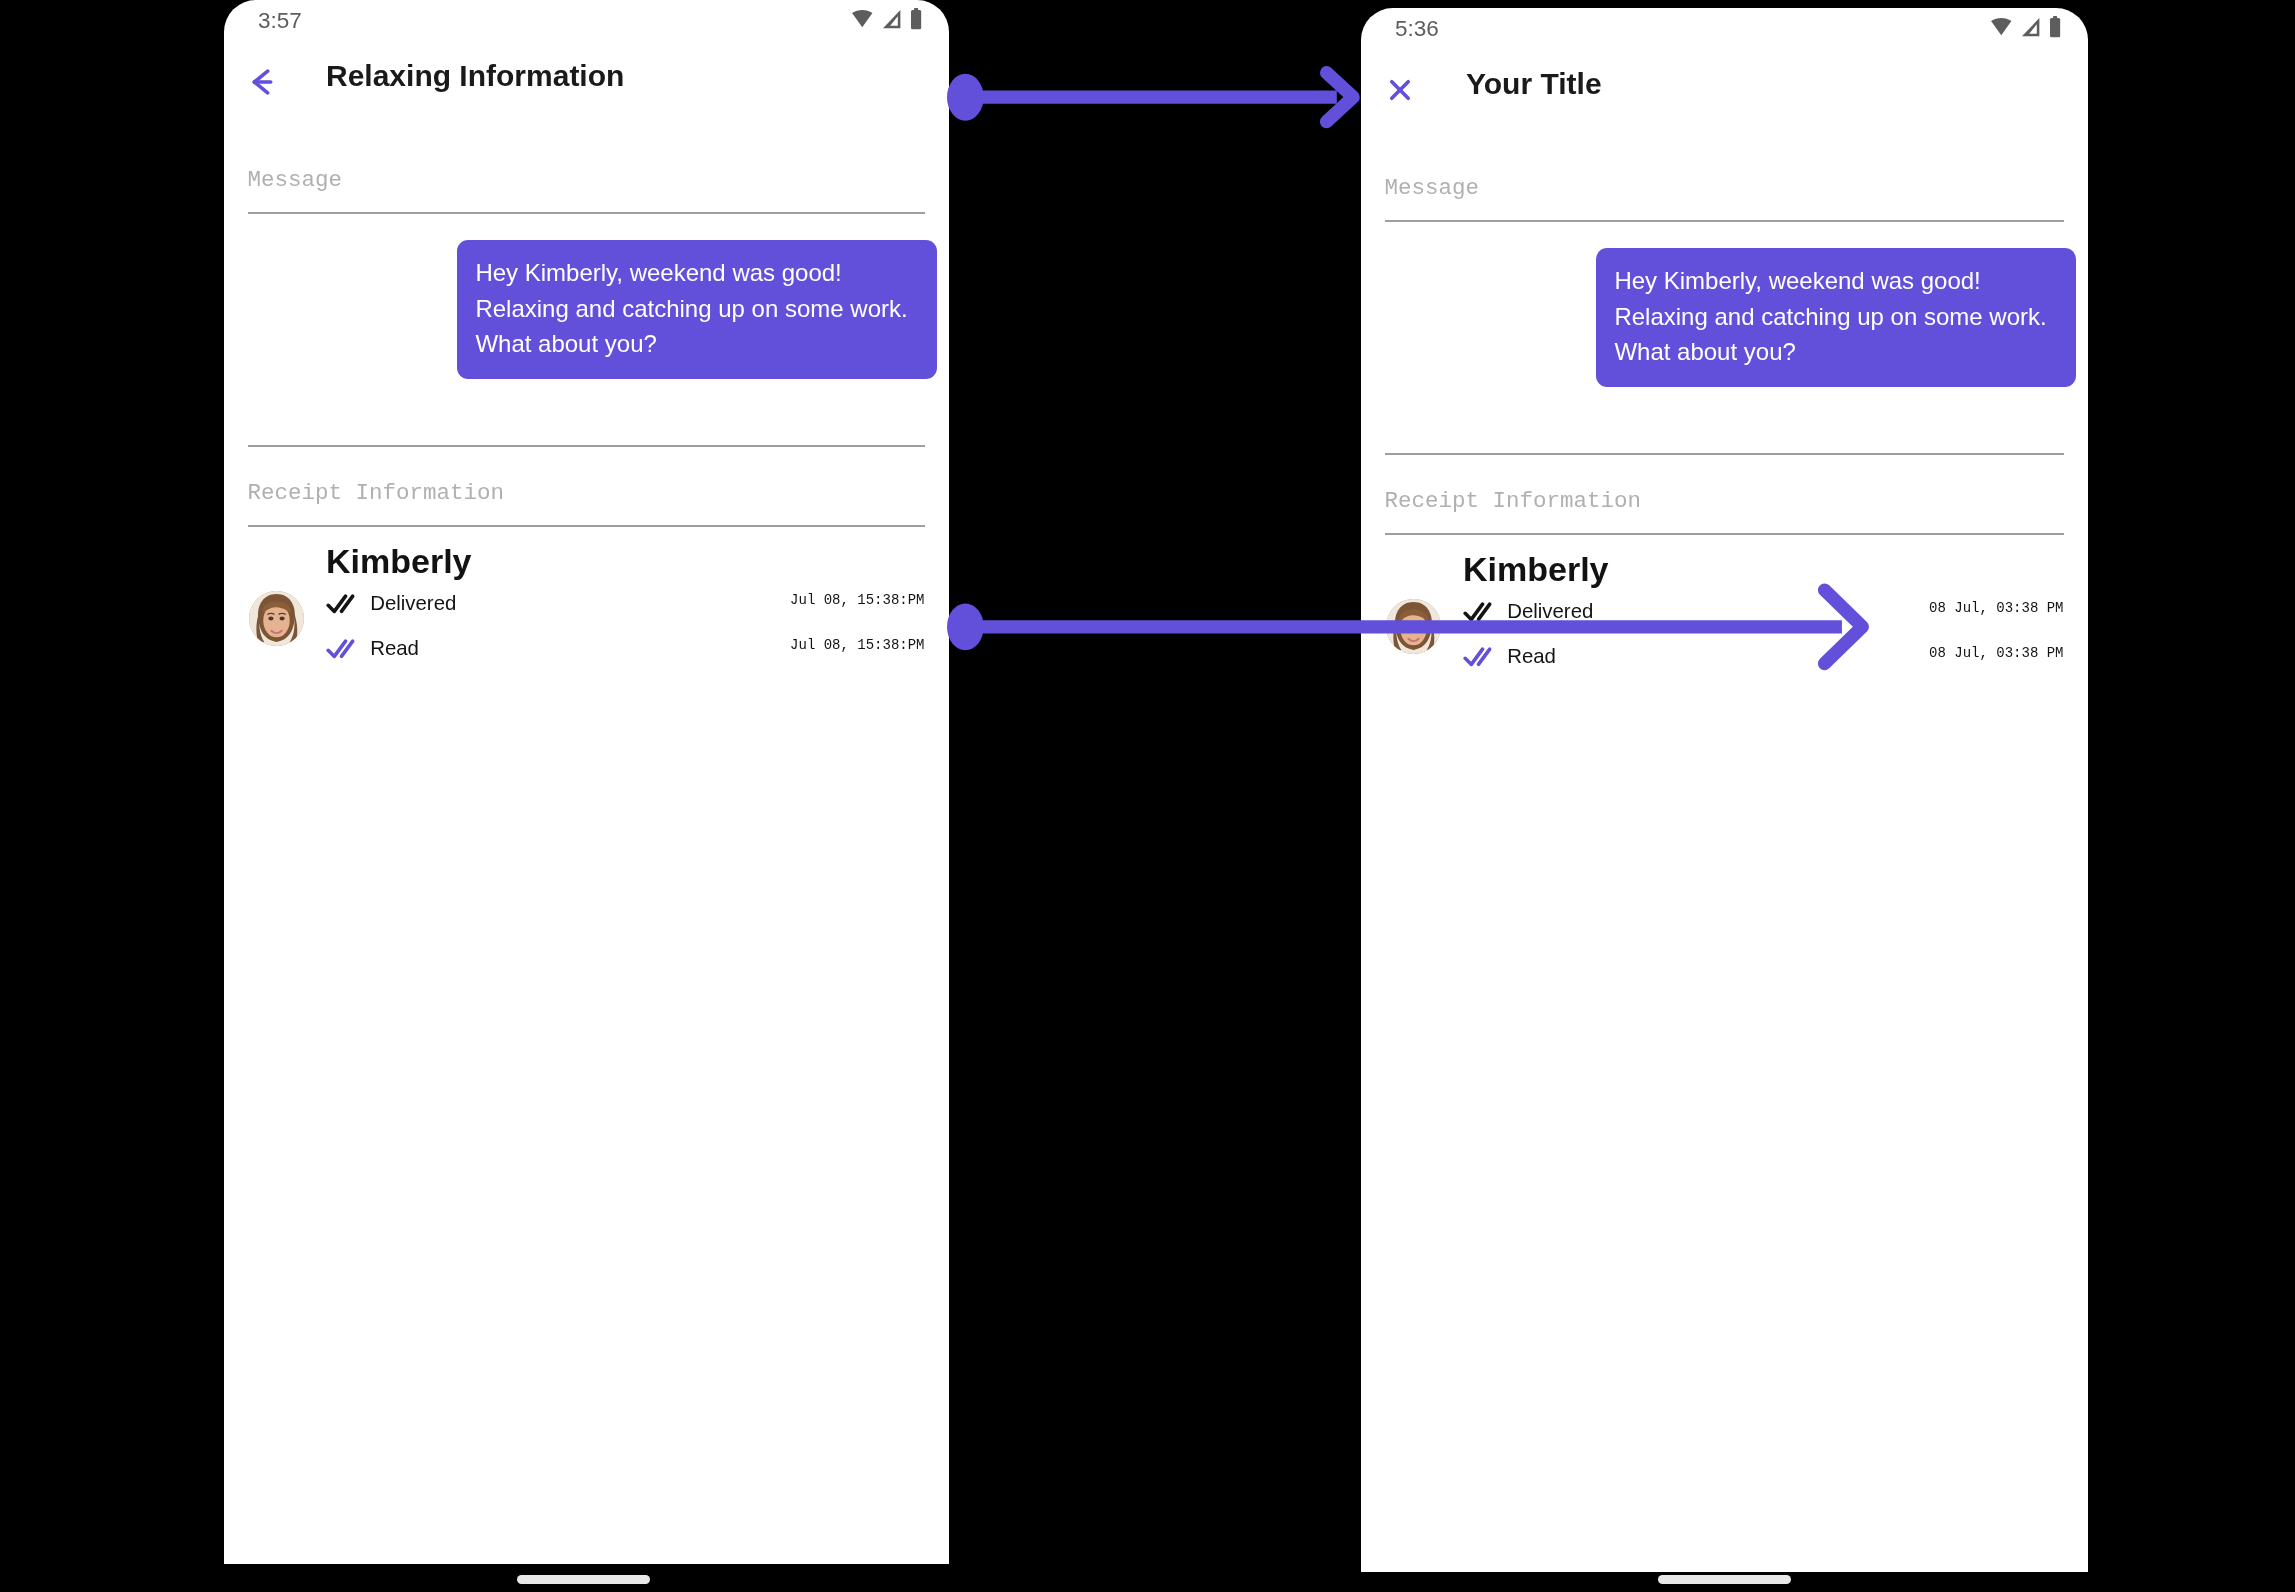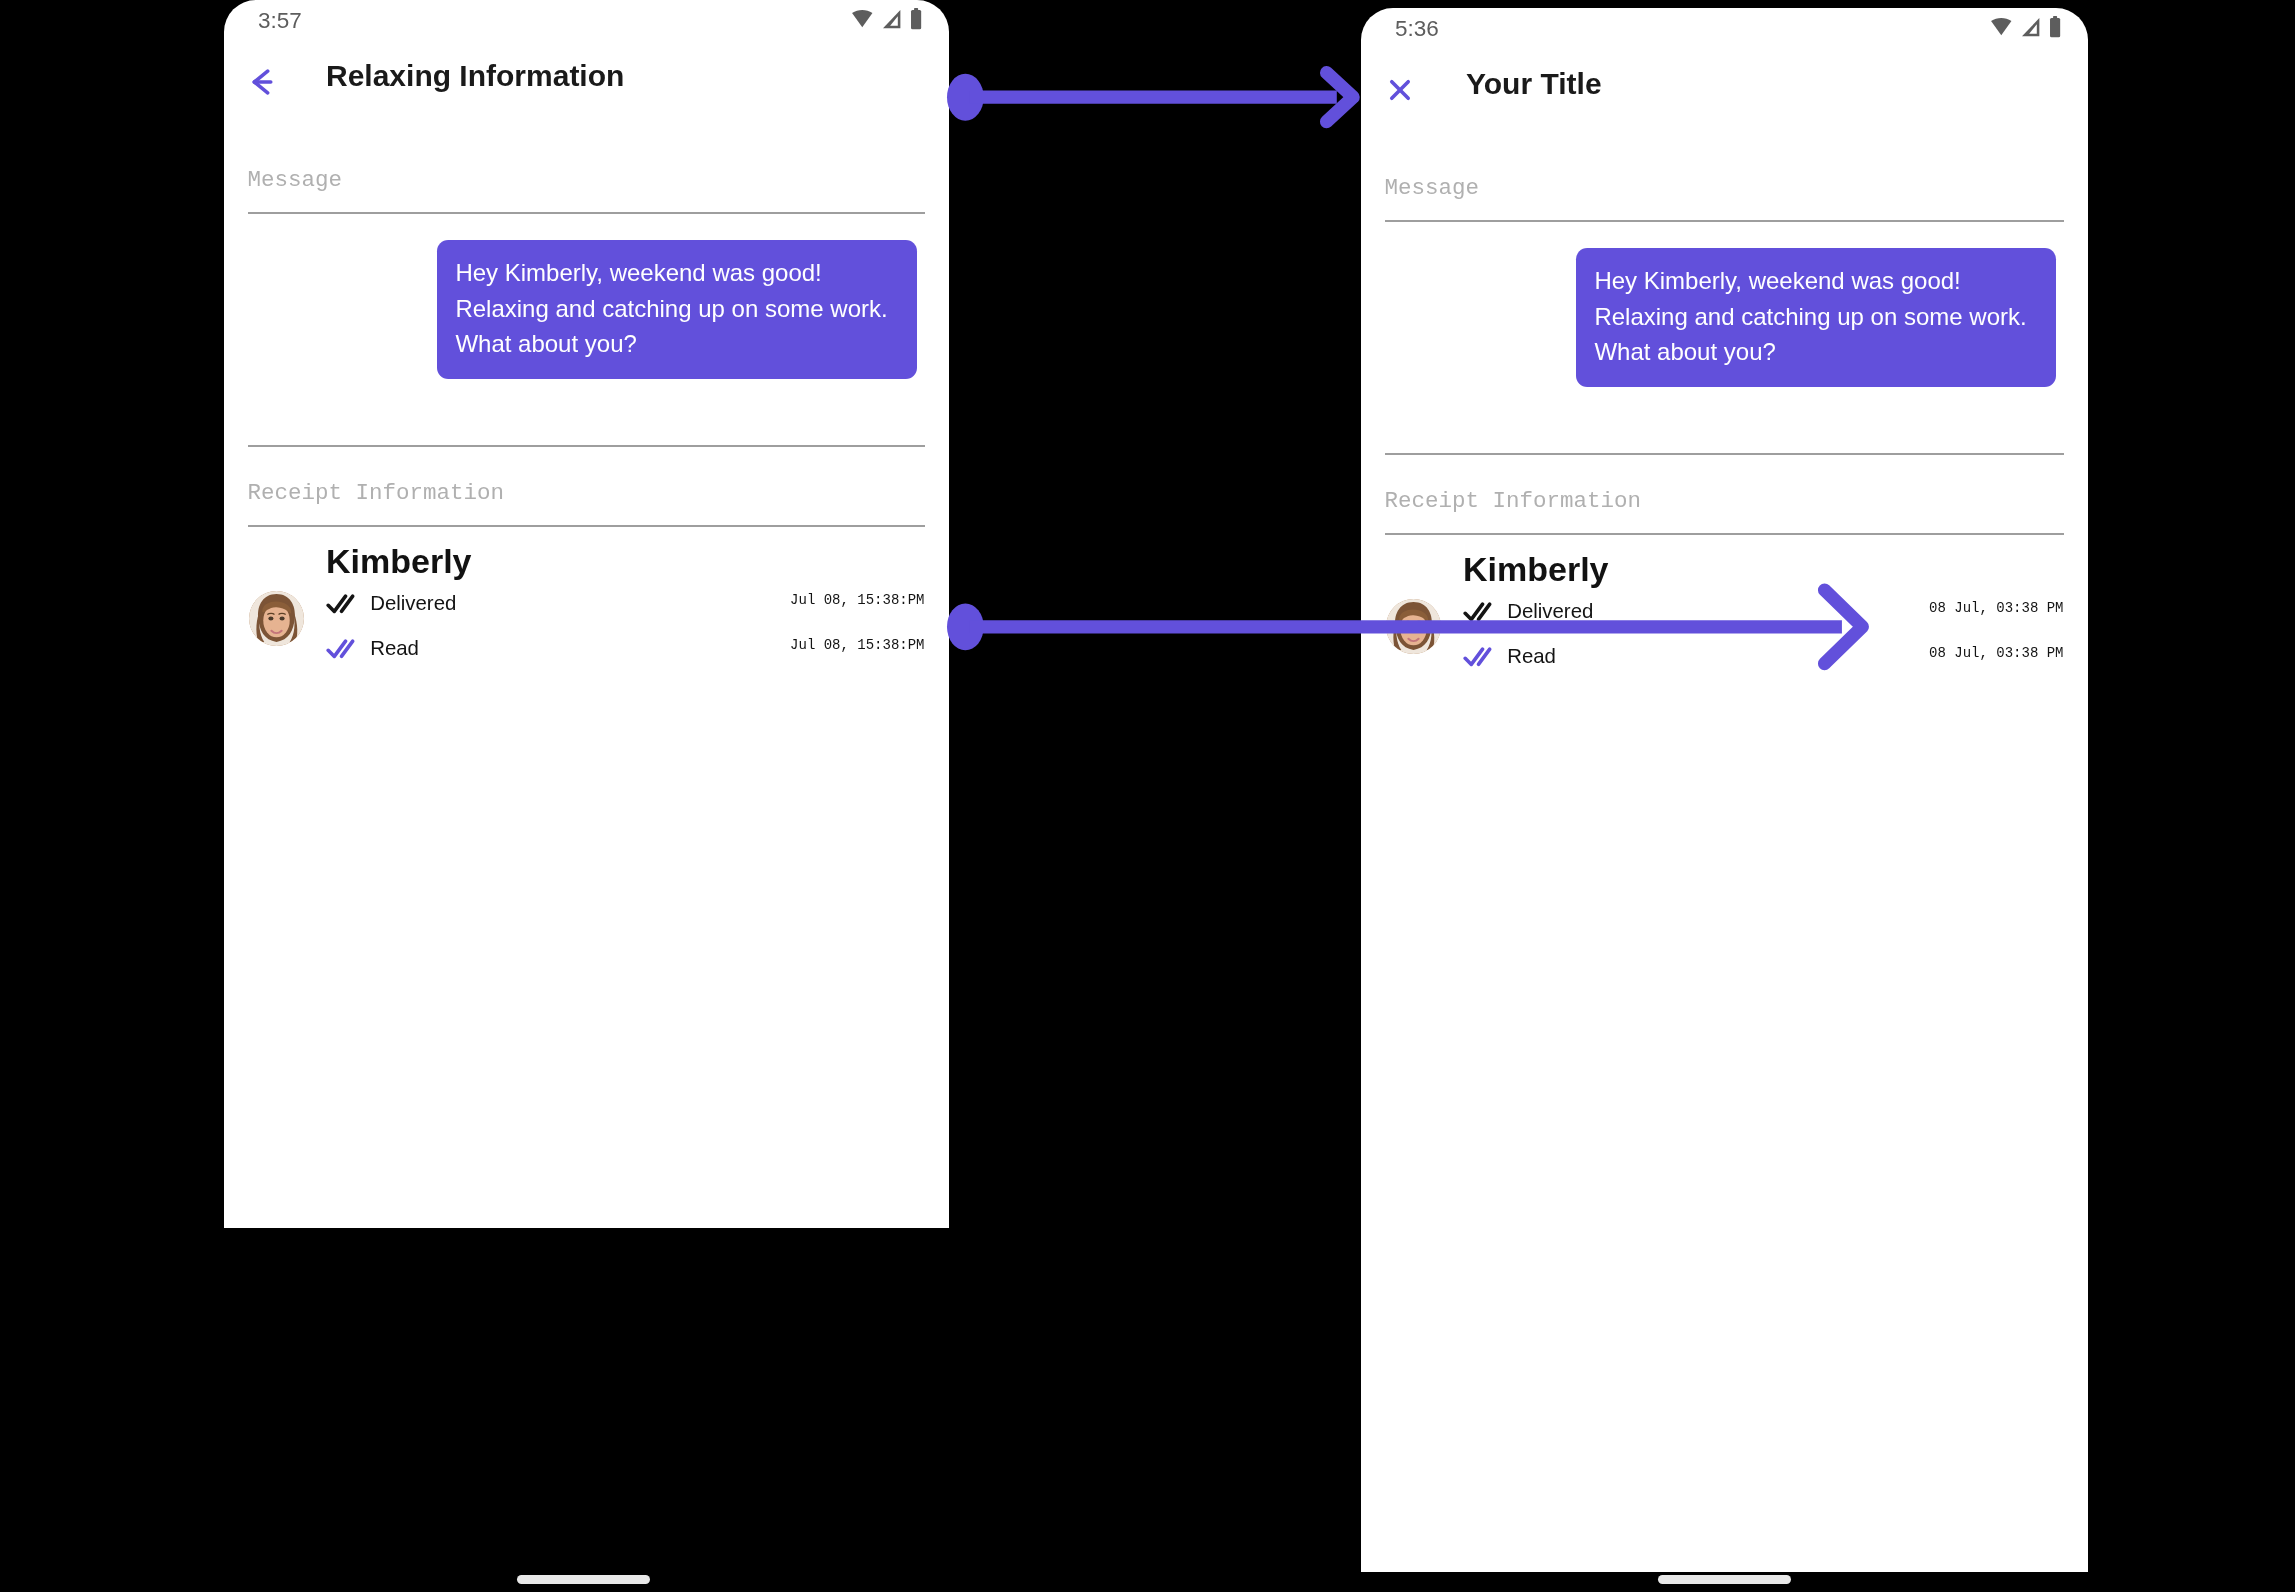--- a/index.html
+++ b/index.html
@@ -16,21 +16,21 @@
   }
 
   
   .phone {
     position: absolute;
     top: 0;
     background: #ffffff;
     border-radius: 32px 32px 0 0;
     overflow: hidden;
   }
-  .phone.left  { left: 224px;  width: 725px; height: 1228px; }
+  .phone.left  { left: 224px;  width: 725px; height: 1564px; }
   .phone.right { left: 1361px; width: 727px; height: 1564px; margin-top: 8px; }
 
   
   .statusbar {
     position: absolute;
     top: 0; left: 0; right: 0;
     height: 46px;
   }
   .status-time {
     position: absolute;
@@ -90,21 +90,21 @@
     left: 23.5px;
     right: 24.5px;
     height: 1.5px;
     background: #9e9e9e;
   }
 
   
   .bubble-row {
     position: absolute;
     left: 23.5px;
-    right: 32px;
+    right: 12px;
     display: flex;
     justify-content: flex-end;
   }
   .bubble {
     background: #6250DB;
     color: #ffffff;
     border-radius: 11.2px;
     padding: 15.3px 18.4px 17.4px 18.4px;
     font-size: 24px;
     line-height: 1.48;

